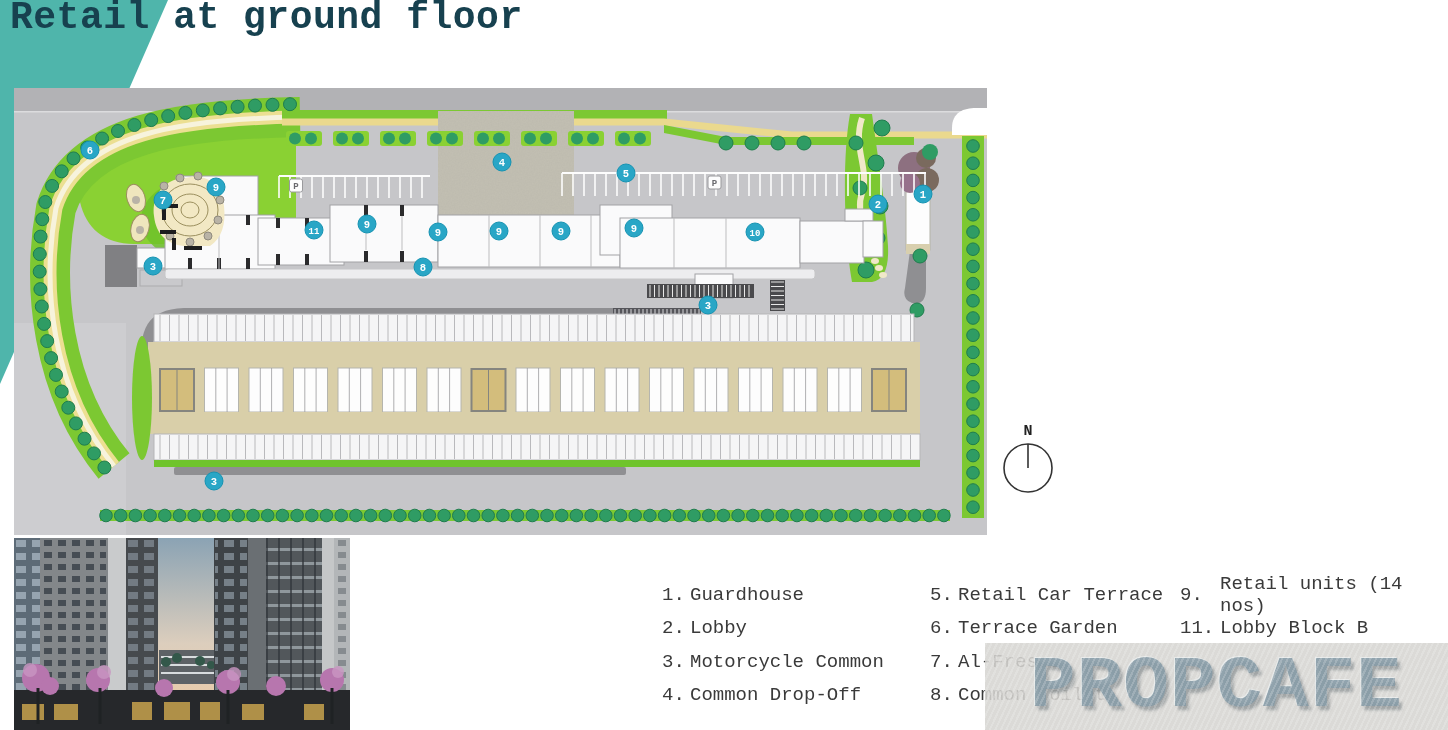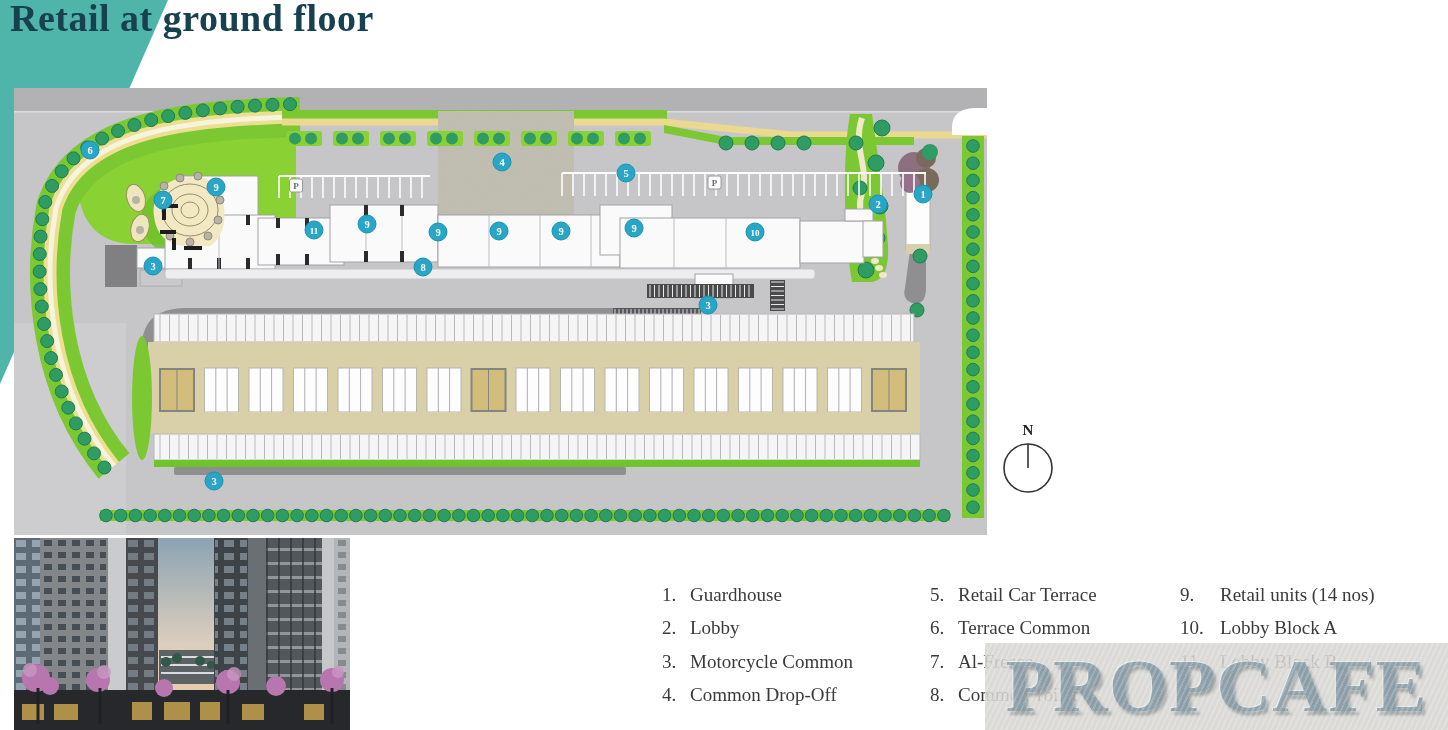--- a/index.html
+++ b/index.html
@@ -1,17 +1,17 @@
 <!DOCTYPE html>
 <html><head>
 <meta charset="utf-8">
 <style>
   html,body{margin:0;padding:0;background:#ffffff;}
   .page{position:relative;width:1448px;height:730px;overflow:hidden;background:#ffffff;
-        font-family:Liberation Serif, serif;}
+        font-family:Liberation Mono, monospace;}
   .teal-shape{position:absolute;left:0;top:0;width:168px;height:384px;background:#4fb5ab;
         clip-path:polygon(0 0,100% 0,0 100%);}
   .title{position:absolute;left:10px;top:-4px;margin:0;font-size:38px;font-weight:700;
         color:#17414f;letter-spacing:.5px;}
   .plan{position:absolute;left:14px;top:88px;width:973px;height:447px;}
   .compass{position:absolute;left:1002px;top:418px;}
   .photo{position:absolute;left:14px;top:538px;width:336px;height:192px;}
   .legend{position:absolute;left:0;top:0;width:1448px;height:730px;pointer-events:none;}
   .lcol{position:absolute;top:578px;}
   .lcol1{left:662px;} .lcol2{left:930px;} .lcol3{left:1180px;}
@@ -863,41 +863,37 @@
           <span class="lab">Common Drop-Off</span>
         </div>
     </div>
     <div class="lcol lcol2">
       <div class="li">
           <span class="num">5.</span>
           <span class="lab">Retail Car Terrace</span>
         </div>
       <div class="li">
           <span class="num">6.</span>
-          <span class="lab">Terrace Common</span>
+          <span class="lab">Terrace Garden</span>
         </div>
       <div class="li">
           <span class="num">7.</span>
           <span class="lab">Al-Fresco</span>
         </div>
       <div class="li">
           <span class="num">8.</span>
           <span class="lab">Common Toilet</span>
         </div>
     </div>
     <div class="lcol lcol3">
       <div class="li">
           <span class="num">9.</span>
           <span class="lab">Retail units (14 nos)</span>
         </div>
       <div class="li">
-          <span class="num">10.</span>
-          <span class="lab">Lobby Block A</span>
-        </div>
-      <div class="li">
           <span class="num">11.</span>
           <span class="lab">Lobby Block B</span>
         </div>
     </div>
   </div>
 
   <div class="watermark">
     <span>PROPCAFE</span>
   </div>
 

